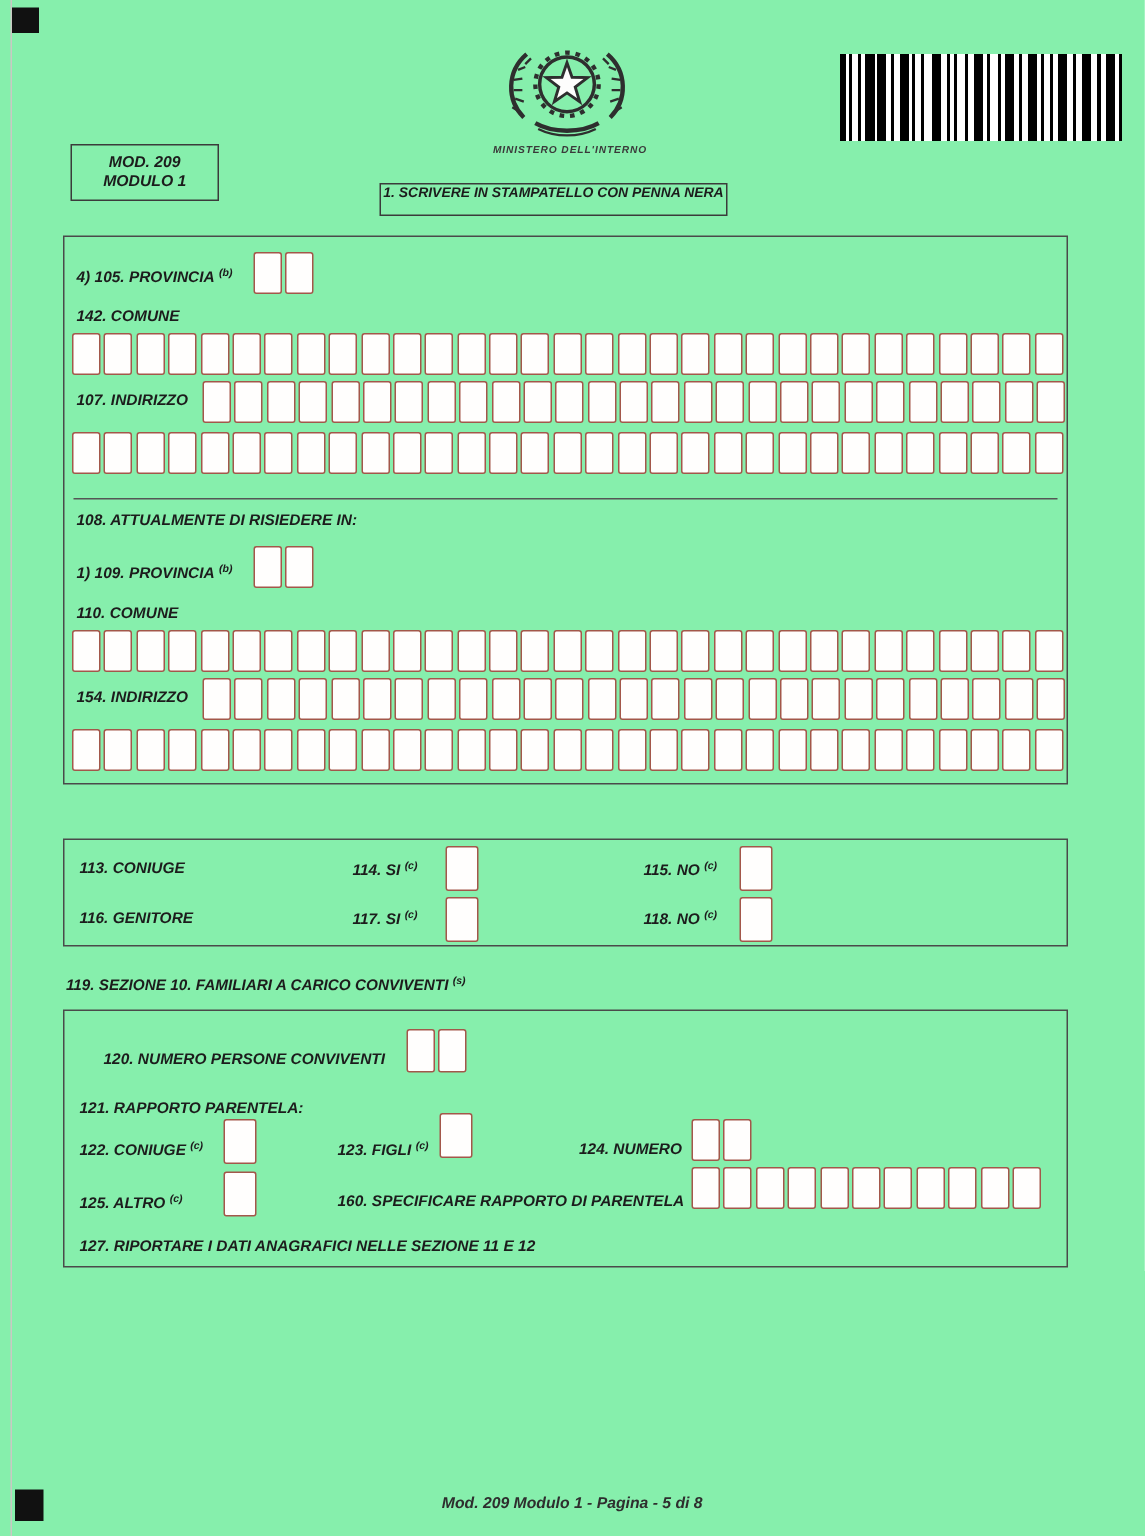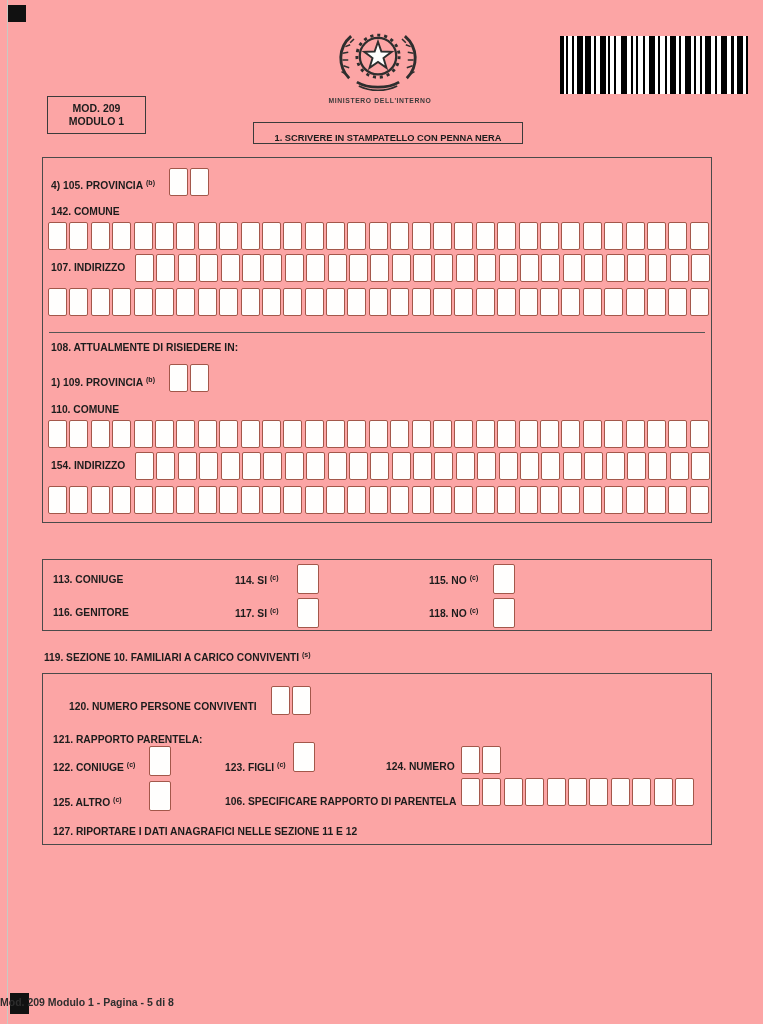--- a/index.html
+++ b/index.html
@@ -1,18 +1,18 @@
 <!DOCTYPE html>
 <html><head>
 <meta charset="utf-8">
 <style>
   * { margin:0; padding:0; box-sizing:border-box; }
   html,body { width:763px; height:1024px; }
   body { font-family:"Liberation Sans", sans-serif; background:#ffffff; position:relative; overflow:hidden; }
-  .page { position:absolute; inset:0; background:#fca5a5; color:#1c1c1c; }
+  .page { position:absolute; inset:0; background:#86efac; color:#1c1c1c;font-style:italic; }
 
   
   .scan-edge { position:absolute; left:7px; top:0; bottom:0; width:1px; background:#c9c9c3; }
   .reg-mark { position:absolute; background:#111; }
   .reg-top { left:8px; top:5px; width:18px; height:17px; }
   .reg-bottom { left:10px; top:993px; width:19px; height:21px; }
 
   
   .emblem { position:absolute; left:330px; top:26px; width:96px; height:70px; }
   .ministry { position:absolute; left:280px; top:97px; width:200px; text-align:center;
@@ -25,22 +25,22 @@
     background:linear-gradient(90deg,
       #000 0 4px,#fff 4px 6px,#000 6px 8px,#fff 8px 12px,#000 12px 14px,#fff 14px 17px,
       #000 17px 23px,#fff 23px 25px,#000 25px 31px,#fff 31px 34px,#000 34px 36px,#fff 36px 40px,
       #000 40px 46px,#fff 46px 48px,#000 48px 50px,#fff 50px 54px,#000 54px 56px,#fff 56px 61px,
       #000 61px 67px,#fff 67px 71px,#000 71px 73px,#fff 73px 76px,#000 76px 78px,#fff 78px 83px,
       #000 83px 85px,#fff 85px 89px,#000 89px 95px,#fff 95px 98px,#000 98px 100px,#fff 100px 105px,
       #000 105px 107px,#fff 107px 110px,#000 110px 116px,#fff 116px 119px,#000 119px 121px,#fff 121px 125px,
       #000 125px 131px,#fff 131px 134px,#000 134px 136px,#fff 136px 140px,#000 140px 142px,#fff 142px 145px,
       #000 145px 151px,#fff 151px 155px,#000 155px 157px,#fff 157px 161px,#000 161px 167px,#fff 167px 171px,
       #000 171px 174px,#fff 174px 177px,#000 177px 183px,#fff 183px 186px,#000 186px 188px); }
-  .instruction-box { position:absolute; left:253px; top:122px; width:270px; height:22px;
-                     border:1.3px solid #3b3b3b; display:flex; align-items:flex-end; justify-content:center; }
+  .instruction-box { position:absolute; left:253px; top:122px; width:232px; height:22px;
+                     border:1.3px solid #3b3b3b; display:flex; align-items:flex-start; justify-content:center; }
   .instruction-box span { font-size:9.3px; font-weight:bold; }
 
   
   .lbl { font-size:10.3px; font-weight:bold; white-space:nowrap; }
   sup.mark { font-size:7px; font-weight:bold; vertical-align:4px; }
 
   
   .cells { display:flex; gap:2.4px; }
   .cell { display:inline-block; width:19px; height:28px; border:1.6px solid #a3574a;
           border-radius:2px; background:#fffefd; flex:0 0 auto; }
@@ -52,21 +52,21 @@
   .fieldbox { position:absolute; border:1.2px solid #4a4a4a; background:transparent; }
   .box1 { left:42px; top:157px; width:670px; height:366px; }
   .box2 { left:42px; top:559px; width:670px; height:72px; }
   .box3 { left:42px; top:673px; width:670px; height:172px; }
   .fieldbox > * { position:absolute; }
 
   .divider { left:6px; right:6px; top:174px; height:0; border-top:1.4px solid #555; }
 
   .hdr-line { position:absolute; font-size:10.2px; font-weight:bold; white-space:nowrap; }
 
-  .footer { position:absolute; left:0; right:0; top:996px; 
+  .footer { position:absolute; left:0; right:0; top:996px; text-align:center;
             font-size:10.5px; font-weight:bold; color:#2e2e2e; }
 </style>
 </head>
 <body>
 
 <div class="page">
 
   <div class="scan-edge"></div>
   <div class="reg-mark reg-top"></div>
   <div class="reg-mark reg-bottom"></div>
@@ -345,21 +345,21 @@
     <span class="lbl" style="left:182px; top:87px;"><span>123. FIGLI</span>&nbsp;<sup class="mark">(c)</sup></span>
     <span class="checkbox" style="left:250px; top:68px;"></span>
     <span class="lbl" style="left:343px; top:87px;text-align:center;">124. NUMERO</span>
     <div class="cells" style="left:418px; top:72px;">
         <span class="cell"></span>
         <span class="cell"></span>
       </div>
 
     <span class="lbl" style="left:10px; top:122px;"><span>125. ALTRO</span>&nbsp;<sup class="mark">(c)</sup></span>
     <span class="checkbox" style="left:106px; top:107px;"></span>
-    <span class="lbl" style="left:182px; top:122px;">106. SPECIFICARE RAPPORTO DI PARENTELA</span>
+    <span class="lbl" style="left:182px; top:122px;">160. SPECIFICARE RAPPORTO DI PARENTELA</span>
     <div class="cells" style="left:418px; top:104px;">
         <span class="cell"></span>
         <span class="cell"></span>
         <span class="cell"></span>
         <span class="cell"></span>
         <span class="cell"></span>
         <span class="cell"></span>
         <span class="cell"></span>
         <span class="cell"></span>
         <span class="cell"></span>

